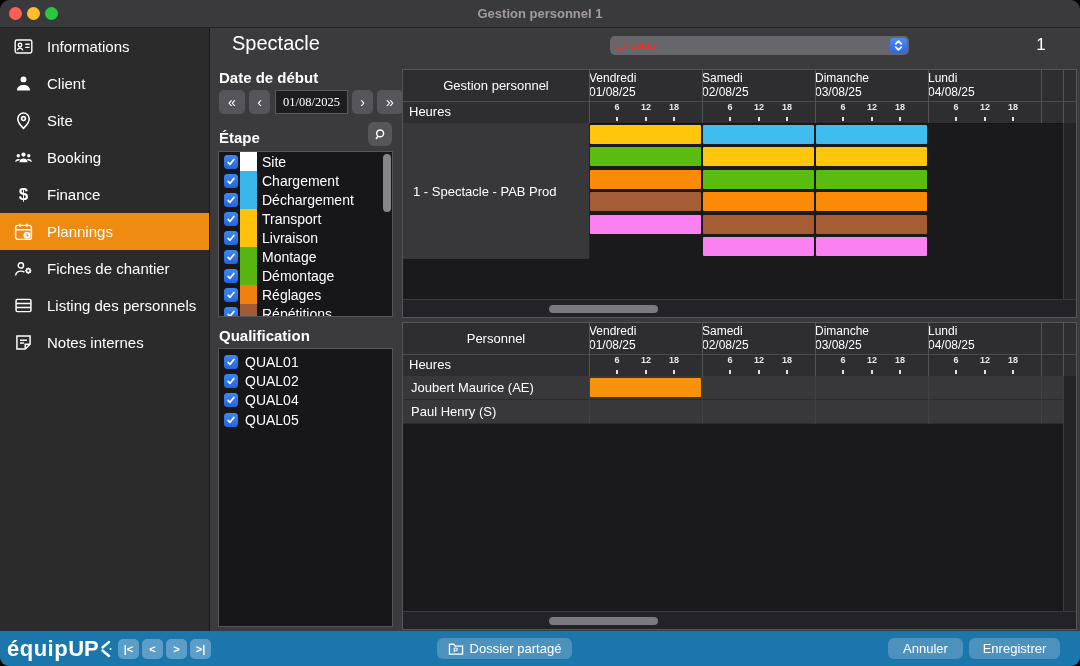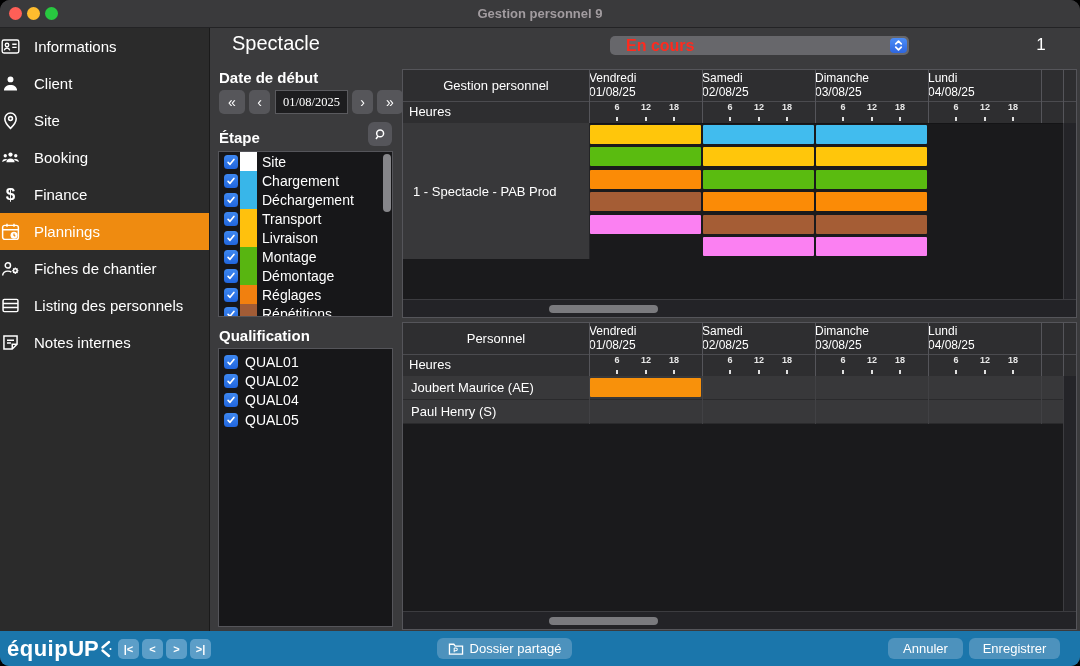--- a/index.html
+++ b/index.html
@@ -4,29 +4,29 @@
 <style>
   *{margin:0;padding:0;box-sizing:border-box}
   html,body{background:#000;font-family:"Liberation Sans",sans-serif;-webkit-font-smoothing:antialiased}
   #window{position:relative;width:1080px;height:666px;background:#3B3B3D;border-radius:10px 10px 9px 9px;overflow:hidden}
   
   .titlebar{position:absolute;left:0;top:0;right:0;height:28px;background:#3A3A3C;border-bottom:1px solid #232325}
   .tl{position:absolute;top:7px;width:13px;height:13px;border-radius:50%}
   .title{position:absolute;left:0;right:0;top:0;height:28px;line-height:28px;text-align:center;color:#A29CA0;font-size:13px;font-weight:bold}
   
   .side{position:absolute;left:0;top:28px;width:210px;bottom:35px;background:#2B2B2B;border-right:1px solid #1A1A1A}
-  .sitem{height:37px;display:flex;align-items:center;gap:13px;color:#fff;font-size:15px;cursor:default}
+  .sitem{height:37px;display:flex;align-items:center;gap:13px;padding-left:13px;color:#fff;font-size:15px;cursor:default}
   .sitem.sel{background:#EF8B10}
   .sicon{width:21px;height:21px;flex:none;display:flex;align-items:center;justify-content:center}
   .sicon svg{width:21px;height:21px}
   .dollar{color:#fff;font-size:17px;font-weight:bold}
   
   .pagetitle{position:absolute;left:232px;top:32px;color:#fff;font-size:20px}
   .status-dd{position:absolute;left:610px;top:36px;width:299px;height:19px;background:#67676B;border-radius:5px;display:flex;align-items:center}
-  .status-dd .txt{margin-left:16px;font-size:16px;font-weight:700;flex:1}
+  .status-dd .txt{margin-left:6px;font-size:10px;font-weight:400;flex:1}
   .stepper{width:17px;height:15px;margin-right:2px;border-radius:4px;background:linear-gradient(#4C8DF7,#2E66E0);display:flex;align-items:center;justify-content:center}
   .count{position:absolute;left:1028px;top:35px;width:26px;text-align:center;color:#fff;font-size:17px}
   
   .lbl{position:absolute;color:#fff;font-size:15px;font-weight:bold}
   .navbtn{position:absolute;top:90px;height:24px;background:#56565A;border-radius:5px;color:#fff;font-size:14px;display:flex;align-items:center;justify-content:center}
   .datefield{position:absolute;left:275px;top:90px;width:73px;height:24px;background:#1D1D1F;border:1px solid #5A5A5E;color:#fff;font-size:12.5px;text-align:center;font-family:Liberation Serif, serif}
   .searchbtn{position:absolute;left:368px;top:122px;width:24px;height:24px;background:#55555A;border-radius:6px;display:flex;align-items:center;justify-content:center}
   .listbox{position:absolute;left:218px;width:175px;background:#171719;border:1px solid #55555A;overflow:hidden}
   #etapebox{top:151px;height:166px}
   #qualbox{top:348px;height:279px}
@@ -72,21 +72,21 @@
 </style>
 </head>
 <body>
 
 <div id="window">
 
   <div class="titlebar">
     <span class="tl" style="left: 9px; background: rgb(255, 95, 87);"></span>
     <span class="tl" style="left: 27px; background: rgb(254, 188, 46);"></span>
     <span class="tl" style="left: 45px; background: rgb(40, 200, 64);"></span>
-    <div class="title">Gestion personnel 9</div>
+    <div class="title">Gestion personnel 1</div>
   </div>
 
   <div class="side">
     <div class="sitem">
       <span class="sicon">
           <svg viewBox="0 0 24 24" fill="none" stroke="#fff" stroke-width="1.6">
             <rect x="2.5" y="4.5" width="19" height="15" rx="2"></rect>
             <circle cx="8" cy="10.3" r="2"></circle>
             <path d="M4.8 16.4c.6-1.9 1.8-2.7 3.2-2.7s2.6.8 3.2 2.7"></path>
             <path d="M14 9.5h5M14 13h5"></path>

